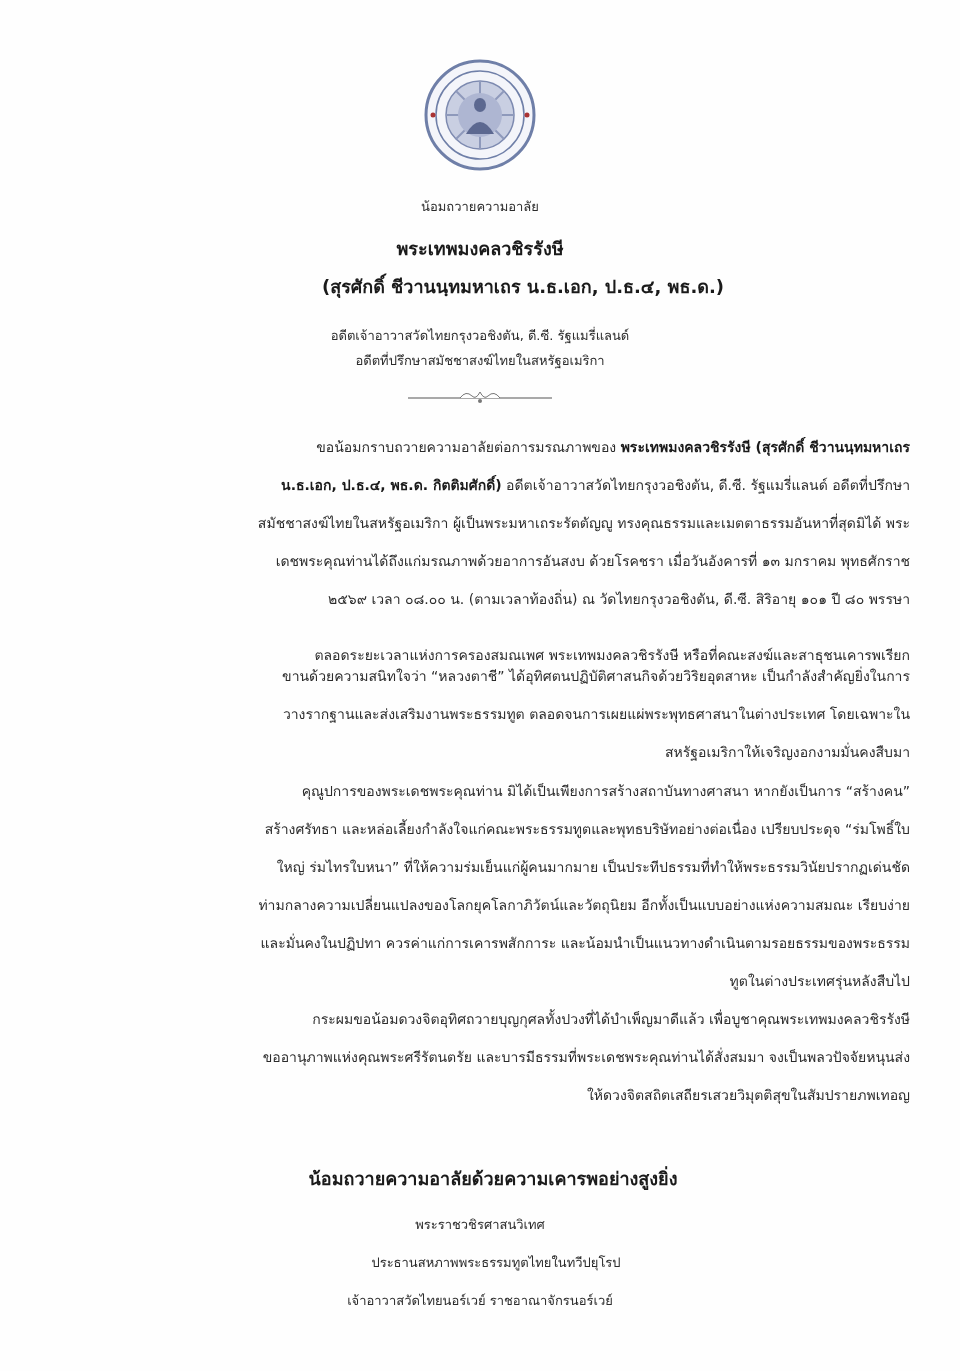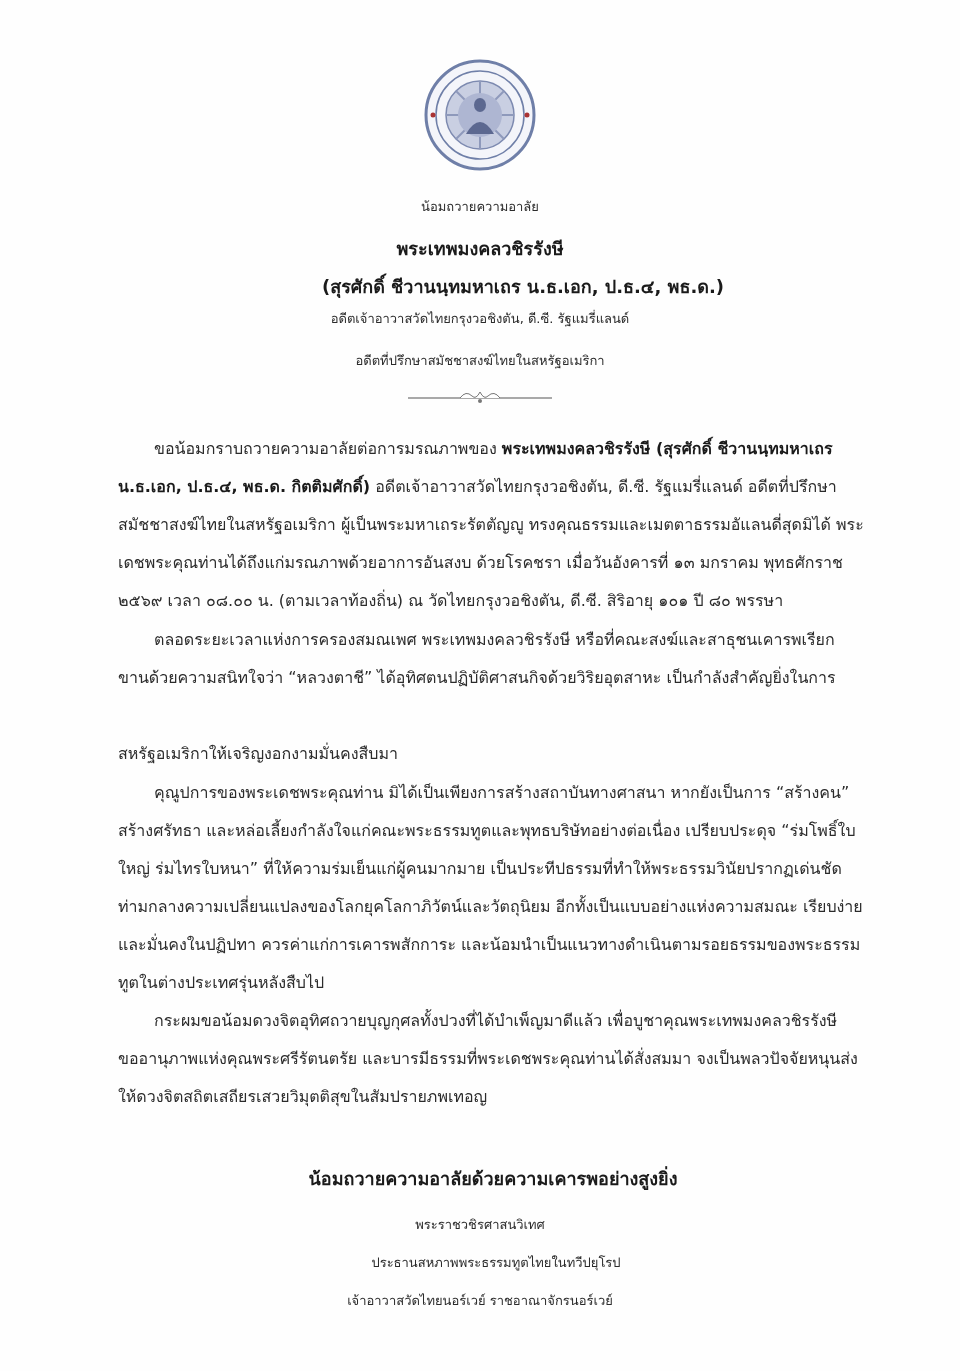--- a/index.html
+++ b/index.html
@@ -6,21 +6,21 @@
   body {
     width: 960px; height: 1371px; background: #ffffff; position: relative; overflow: hidden;
     font-family: "DejaVu Sans", sans-serif; color: #2b2b2b;
   }
   .page { position: absolute; left: 0; top: 0; width: 960px; height: 1371px; background: #fefefe; }
   .seal { position: absolute; left: 423px; top: 58px; width: 114px; height: 114px; }
   .center { position: absolute; left: 0; width: 960px; text-align: center; white-space: nowrap; }
   .t-normal { font-size: 13px; }
   .t-bold { font-size: 18px; font-weight: bold; color: #1a1a1a; }
   .divider { position: absolute; left: 408px; top: 386px; width: 144px; height: 24px; }
-  .line { position: absolute; left: 118px; width: 792px; font-size: 16px; white-space: nowrap; letter-spacing: 0; }
+  .line { position: absolute; left: 118px; width: 792px; font-size: 14px; white-space: nowrap; letter-spacing: 0; text-align: right; }
   .line.indent { left: 154px; width: 756px; }
   b { color: #1a1a1a; }
 </style>
 </head>
 <body>
 
 <div class="page">
 
   <svg class="seal" viewBox="0 0 114 114">
     <circle cx="57" cy="57" r="54" fill="#f4f5fa" stroke="#6f7fa8" stroke-width="3"></circle>
@@ -35,41 +35,42 @@
     <circle cx="57" cy="57" r="22" fill="#aeb6d2"></circle>
     <ellipse cx="57" cy="47" rx="6" ry="7" fill="#5c6890"></ellipse>
     <path d="M43 76 Q57 52 71 76 Z" fill="#5c6890"></path>
     <circle cx="10" cy="57" r="2.5" fill="#a33"></circle>
       <circle cx="104" cy="57" r="2.5" fill="#a33"></circle>
   </svg>
 
   <div class="center t-normal" style="top:196px;">น้อมถวายความอาลัย</div>
   <div class="center t-bold" style="top:234px;">พระเทพมงคลวชิรรังษี</div>
   <div class="center t-bold" style="top:272px;padding-left:43px;">(สุรศักดิ์ ชีวานนฺทมหาเถร น.ธ.เอก, ป.ธ.๔, พธ.ด.)</div>
-  <div class="center t-normal" style="top:308px;">อดีตเจ้าอาวาสวัดไทยกรุงวอชิงตัน, ดี.ซี. รัฐแมรี่แลนด์</div>
+  <div class="center t-normal" style="top:325px;">อดีตเจ้าอาวาสวัดไทยกรุงวอชิงตัน, ดี.ซี. รัฐแมรี่แลนด์</div>
   <div class="center t-normal" style="top:350px;">อดีตที่ปรึกษาสมัชชาสงฆ์ไทยในสหรัฐอเมริกา</div>
 
   <svg class="divider" viewBox="0 0 144 24">
     <line x1="0" y1="12" x2="144" y2="12" stroke="#555" stroke-width="1"></line>
     <path d="M52 12 q6 -8 12 -2 q4 4 8 -4 q4 8 8 4 q6 -6 12 2" fill="#fff" stroke="#777" stroke-width="1"></path>
     <circle cx="72" cy="15" r="2" fill="#777"></circle>
   </svg>
 
   <div class="line indent" style="top:436px;">
     <span>ขอน้อมกราบถวายความอาลัยต่อการมรณภาพของ </span><b>พระเทพมงคลวชิรรังษี (สุรศักดิ์ ชีวานนฺทมหาเถร</b>
   </div>
   <div class="line" style="top:474px;">
     <b>น.ธ.เอก, ป.ธ.๔, พธ.ด. กิตติมศักดิ์)</b><span> อดีตเจ้าอาวาสวัดไทยกรุงวอชิงตัน, ดี.ซี. รัฐแมรี่แลนด์ อดีตที่ปรึกษา</span>
   </div>
-  <div class="line" style="top:512px;">สมัชชาสงฆ์ไทยในสหรัฐอเมริกา ผู้เป็นพระมหาเถระรัตตัญญู ทรงคุณธรรมและเมตตาธรรมอัแลนดี่สุดมิได้ พระ</div>
+  <div class="line" style="top:512px;">สมัชชาสงฆ์ไทยในสหรัฐอเมริกา ผู้เป็นพระมหาเถระรัตตัญญู ทรงคุณธรรมและเมตตาธรรมอันหาที่สุดมิได้ พระ</div>
   <div class="line" style="top:550px;">เดชพระคุณท่านได้ถึงแก่มรณภาพด้วยอาการอันสงบ ด้วยโรคชรา เมื่อวันอังคารที่ ๑๓ มกราคม พุทธศักราช</div>
   <div class="line" style="top:588px;">๒๕๖๙ เวลา ๐๘.๐๐ น. (ตามเวลาท้องถิ่น) ณ วัดไทยกรุงวอชิงตัน, ดี.ซี. สิริอายุ ๑๐๑ ปี ๘๐ พรรษา</div>
 
-  <div class="line indent" style="top:627px;">ตลอดระยะเวลาแห่งการครองสมณเพศ พระเทพมงคลวชิรรังษี หรือที่คณะสงฆ์และสาธุชนเคารพเรียก</div>
+  <div class="line indent" style="top:644px;">ตลอดระยะเวลาแห่งการครองสมณเพศ พระเทพมงคลวชิรรังษี หรือที่คณะสงฆ์และสาธุชนเคารพเรียก</div>
   <div class="line" style="top:665px;">ขานด้วยความสนิทใจว่า “หลวงตาชี” ได้อุทิศตนปฏิบัติศาสนกิจด้วยวิริยอุตสาหะ เป็นกำลังสำคัญยิ่งในการ</div>
+  <div class="line" style="top:703px;">วางรากฐานและส่งเสริมงานพระธรรมทูต ตลอดจนการเผยแผ่พระพุทธศาสนาในต่างประเทศ โดยเฉพาะใน</div>
   <div class="line" style="top:741px;">สหรัฐอเมริกาให้เจริญงอกงามมั่นคงสืบมา</div>
 
   <div class="line indent" style="top:780px;">คุณูปการของพระเดชพระคุณท่าน มิได้เป็นเพียงการสร้างสถาบันทางศาสนา หากยังเป็นการ “สร้างคน”</div>
   <div class="line" style="top:818px;">สร้างศรัทธา และหล่อเลี้ยงกำลังใจแก่คณะพระธรรมทูตและพุทธบริษัทอย่างต่อเนื่อง เปรียบประดุจ “ร่มโพธิ์ใบ</div>
   <div class="line" style="top:856px;">ใหญ่ ร่มไทรใบหนา” ที่ให้ความร่มเย็นแก่ผู้คนมากมาย เป็นประทีปธรรมที่ทำให้พระธรรมวินัยปรากฏเด่นชัด</div>
   <div class="line" style="top:894px;">ท่ามกลางความเปลี่ยนแปลงของโลกยุคโลกาภิวัตน์และวัตถุนิยม อีกทั้งเป็นแบบอย่างแห่งความสมณะ เรียบง่าย</div>
   <div class="line" style="top:932px;">และมั่นคงในปฏิปทา ควรค่าแก่การเคารพสักการะ และน้อมนำเป็นแนวทางดำเนินตามรอยธรรมของพระธรรม</div>
   <div class="line" style="top:970px;">ทูตในต่างประเทศรุ่นหลังสืบไป</div>
 
   <div class="line indent" style="top:1008px;">กระผมขอน้อมดวงจิตอุทิศถวายบุญกุศลทั้งปวงที่ได้บำเพ็ญมาดีแล้ว เพื่อบูชาคุณพระเทพมงคลวชิรรังษี</div>

